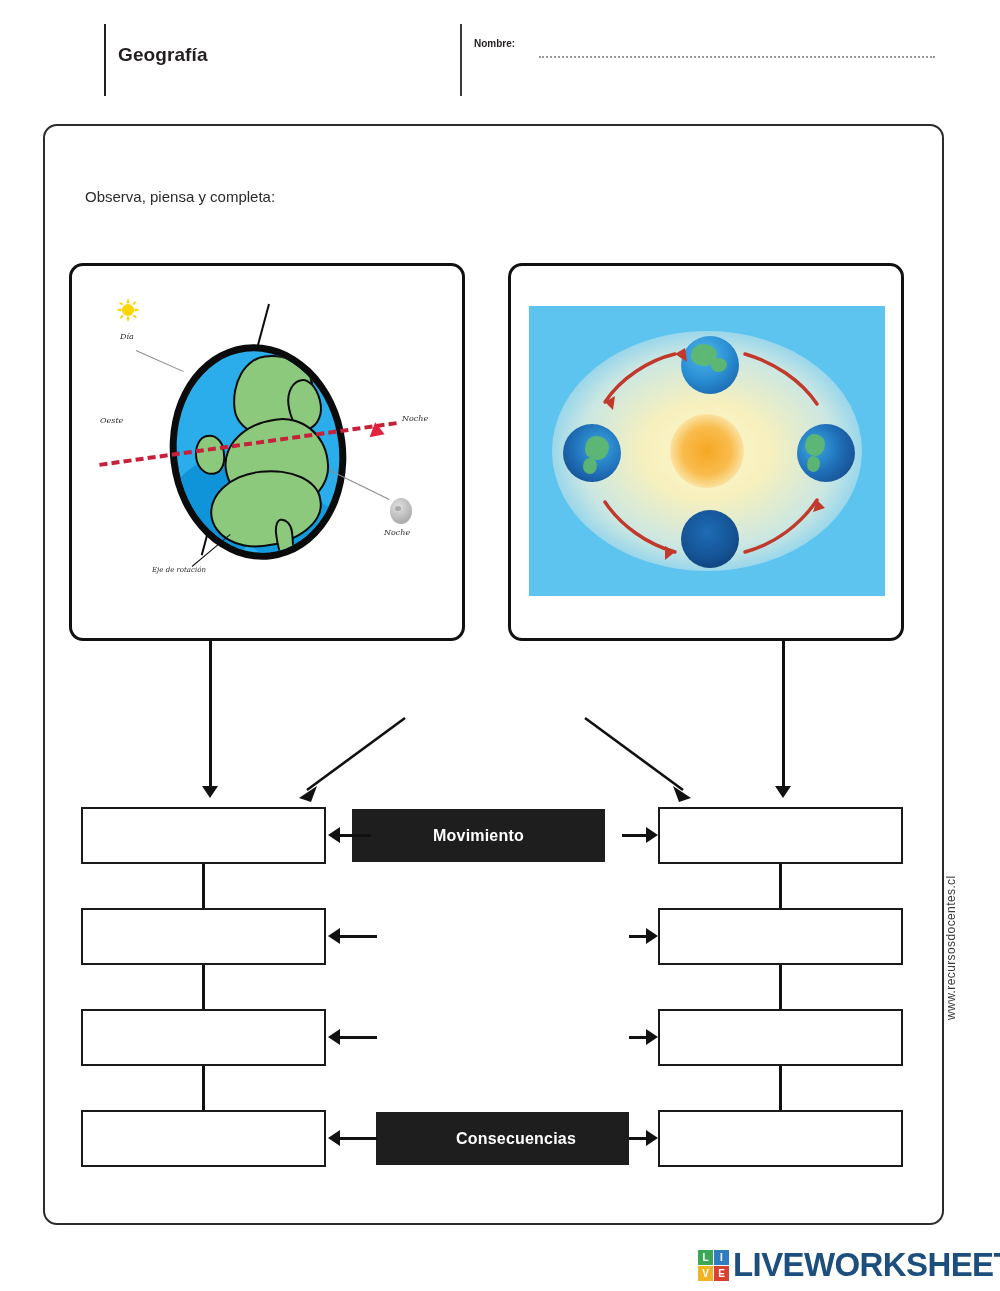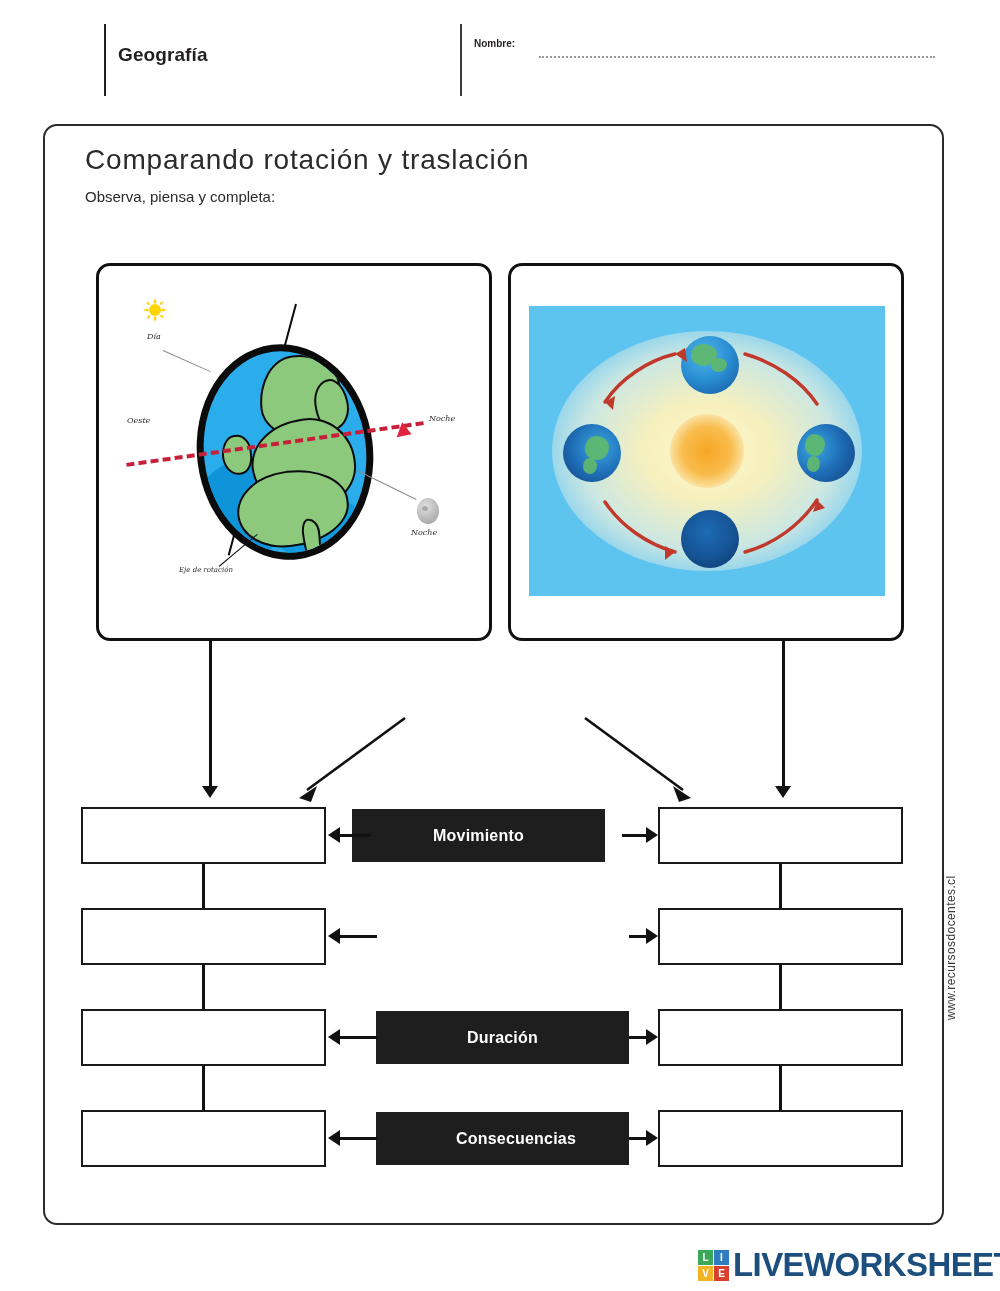--- a/index.html
+++ b/index.html
@@ -44,21 +44,21 @@
   .subtitle {
     position: absolute; left: 40px; top: 62px;
     font-size: 15px; color: #2b2b2b;
   }
 
   
   .illu-frame {
     position: absolute; top: 137px; width: 396px; height: 378px;
     border: 3px solid #111; border-radius: 14px; background: #fff; overflow: hidden;
   }
-  .illu-frame.left  { left: 51px; }
+  .illu-frame.left  { left: 24px; }
   .illu-frame.right { left: 463px; }
 
   
   .rot-stage { position: absolute; inset: 0; }
   .earth-big {
     position: absolute; left: 98px; top: 78px; width: 176px; height: 216px;
     border-radius: 50%; background: #2badeb;
     border: 7px solid #0b0b0b; overflow: hidden;
     transform: rotate(-7deg);
   }
@@ -203,21 +203,20 @@
   <div class="header">
     <div class="hdr-rule left"></div>
     <div class="hdr-rule right"></div>
     <div class="subject">Geografía</div>
     <div class="nombre-label">Nombre:</div>
     <div class="nombre-line"></div>
   </div>
 
   <div class="card">
 
-    <div class="title">Comparando  rotación  y traslación</div>
     <div class="subtitle">Observa, piensa y completa:</div>
 
     <div class="illu-frame left">
       <div class="rot-stage">
 
         <div class="axis-line"></div>
 
         <div class="earth-big">
           <div class="ocean-deep"></div>
           <div class="ocean-deep2"></div>
@@ -334,21 +333,20 @@
     <div class="arrow-left" style="left:283px; top:802px;"></div>
     <div class="h-line" style="left:584px; top:809px; width:24px;"></div>
     <div class="arrow-right" style="left:601px; top:802px;"></div>
 
     <div class="connector v-line" style="left:157px; top:839px; height:55px;"></div>
     <div class="arrow-down" style="left:150px; top:889px;"></div>
     <div class="connector v-line" style="left:734px; top:839px; height:55px;"></div>
     <div class="arrow-down" style="left:727px; top:889px;"></div>
 
     <div class="ans-box" style="left:36px; top:883px;"></div>
-    <div class="blk-label" style="left:331px; top:885px;">Duración</div>
     <div class="ans-box" style="left:613px; top:883px;"></div>
     <div class="h-line" style="left:294px; top:910px; width:38px;"></div>
     <div class="arrow-left" style="left:283px; top:903px;"></div>
     <div class="h-line" style="left:584px; top:910px; width:24px;"></div>
     <div class="arrow-right" style="left:601px; top:903px;"></div>
 
     <div class="connector v-line" style="left:157px; top:940px; height:55px;"></div>
     <div class="arrow-down" style="left:150px; top:990px;"></div>
     <div class="connector v-line" style="left:734px; top:940px; height:55px;"></div>
     <div class="arrow-down" style="left:727px; top:990px;"></div>

